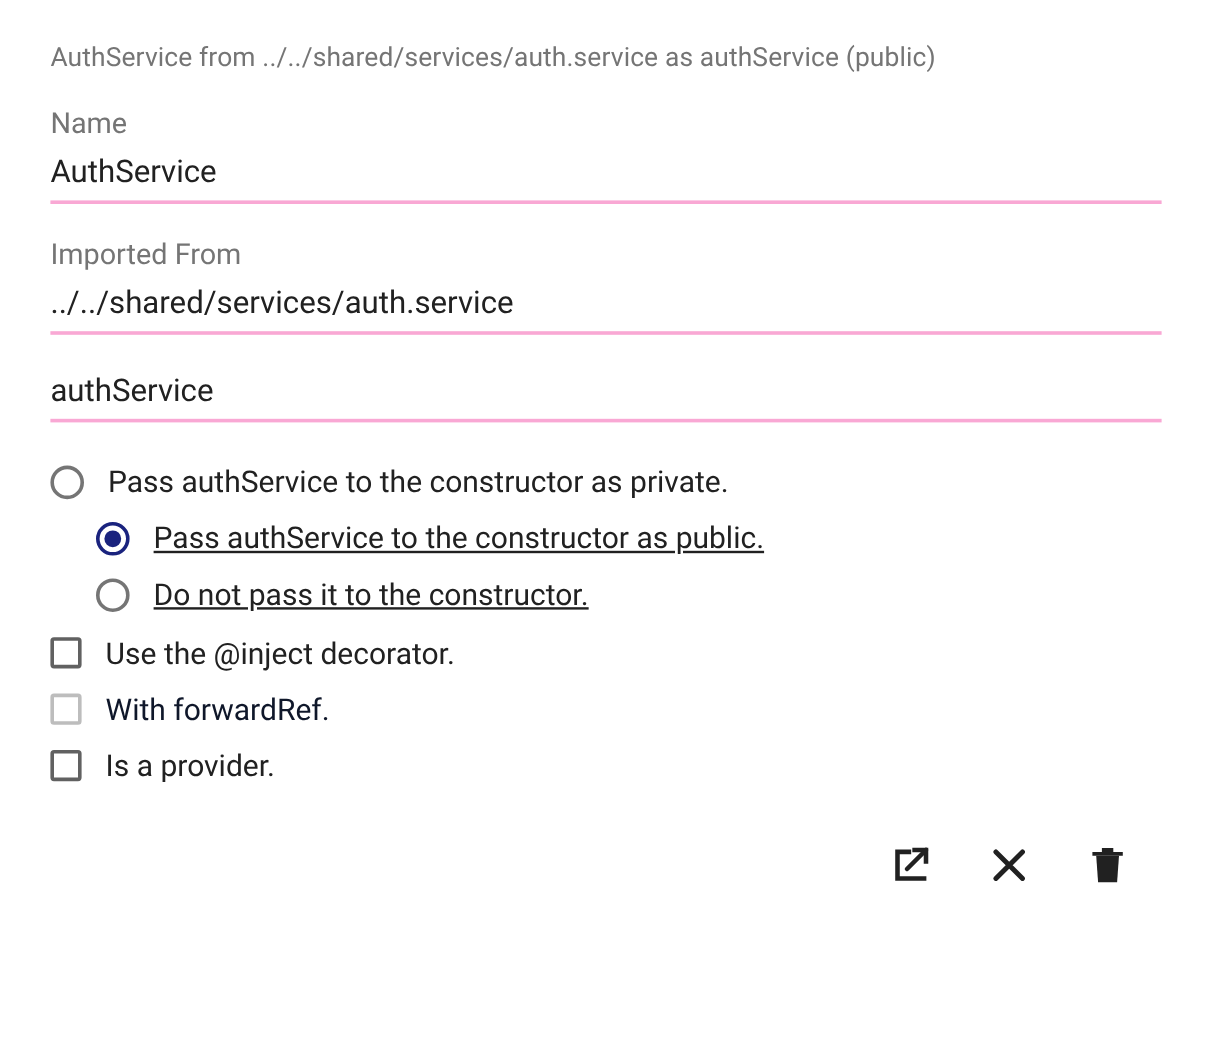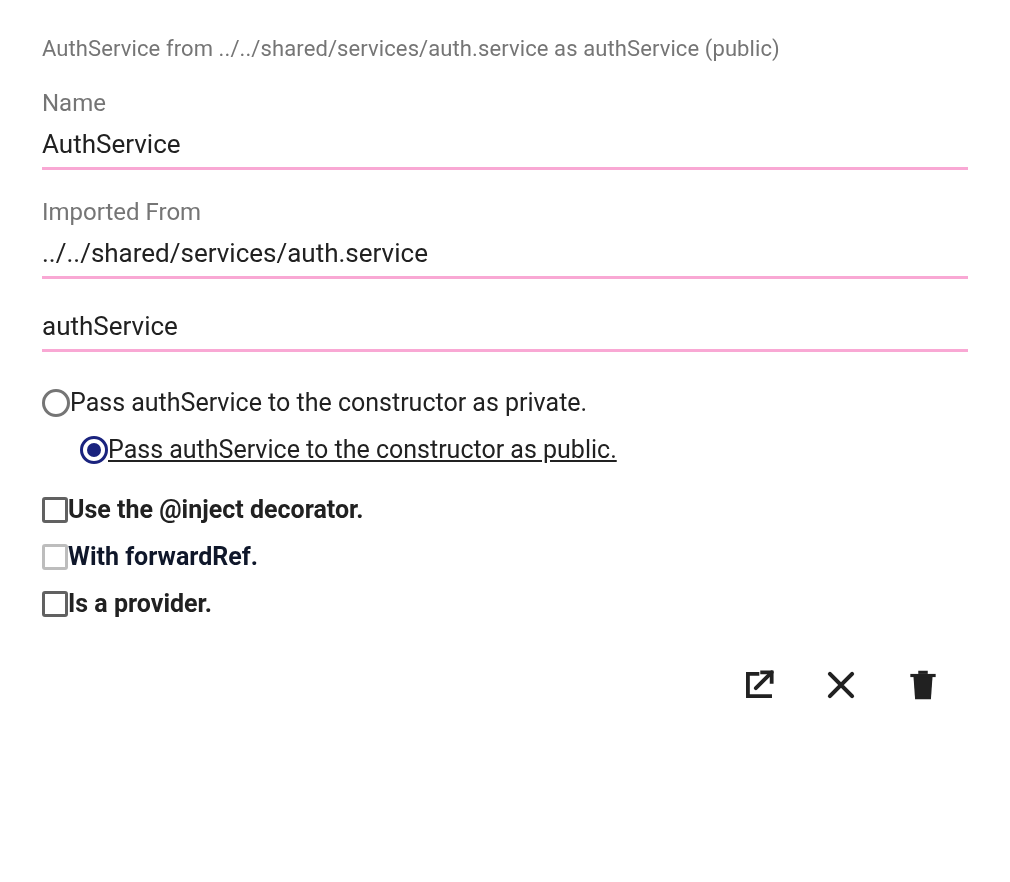--- a/index.html
+++ b/index.html
@@ -39,22 +39,22 @@
       padding: 4px 0 8px 0;
       outline: none;
       background: transparent;
       font-family: inherit;
     }
     .options-group {
       margin-top: 36px;
     }
     .option-row {
       display: flex;
-      align-items: center;
       margin-bottom: 18px;
+      gap: 20px;
     }
     .radio {
       width: 28px;
       height: 28px;
       border-radius: 50%;
       border: 3px solid #757575;
       display: inline-flex;
       align-items: center;
       justify-content: center;
       flex-shrink: 0;
@@ -75,22 +75,21 @@
     }
     .option-label {
       font-size: 25px;
       color: #212121;
     }
     .indent {
       margin-left: 38px;
       text-decoration: underline;
     }
     .checkbox-section {
-      margin-top: 31px;
-      font-weight: bold;
+      margin-top: 20px;
     }
     .checkbox {
       width: 26px;
       height: 26px;
       border: 3px solid #616161;
       border-radius: 3px;
       display: inline-block;
       flex-shrink: 0;
       cursor: pointer;
       background: #fff;
@@ -147,20 +146,26 @@
     <span class="radio">
         <span class="radio-inner"></span>
       </span>
     <span class="option-label">Pass authService to the constructor as private.</span>
   </div>
   <div class="option-row indent">
     <span class="radio selected">
         <span class="radio-inner"></span>
       </span>
     <span class="option-label">Pass authService to the constructor as public.</span>
+  </div>
+  <div class="option-row indent">
+    <span class="radio">
+        <span class="radio-inner"></span>
+      </span>
+    <span class="option-label">Do not pass it to the constructor.</span>
   </div>
 </div>
 
 <div class="checkbox-section">
   <div class="option-row">
     <span class="checkbox"></span>
     <span class="option-label">Use the @inject decorator.</span>
   </div>
   <div class="option-row">
     <span class="checkbox disabled"></span>

